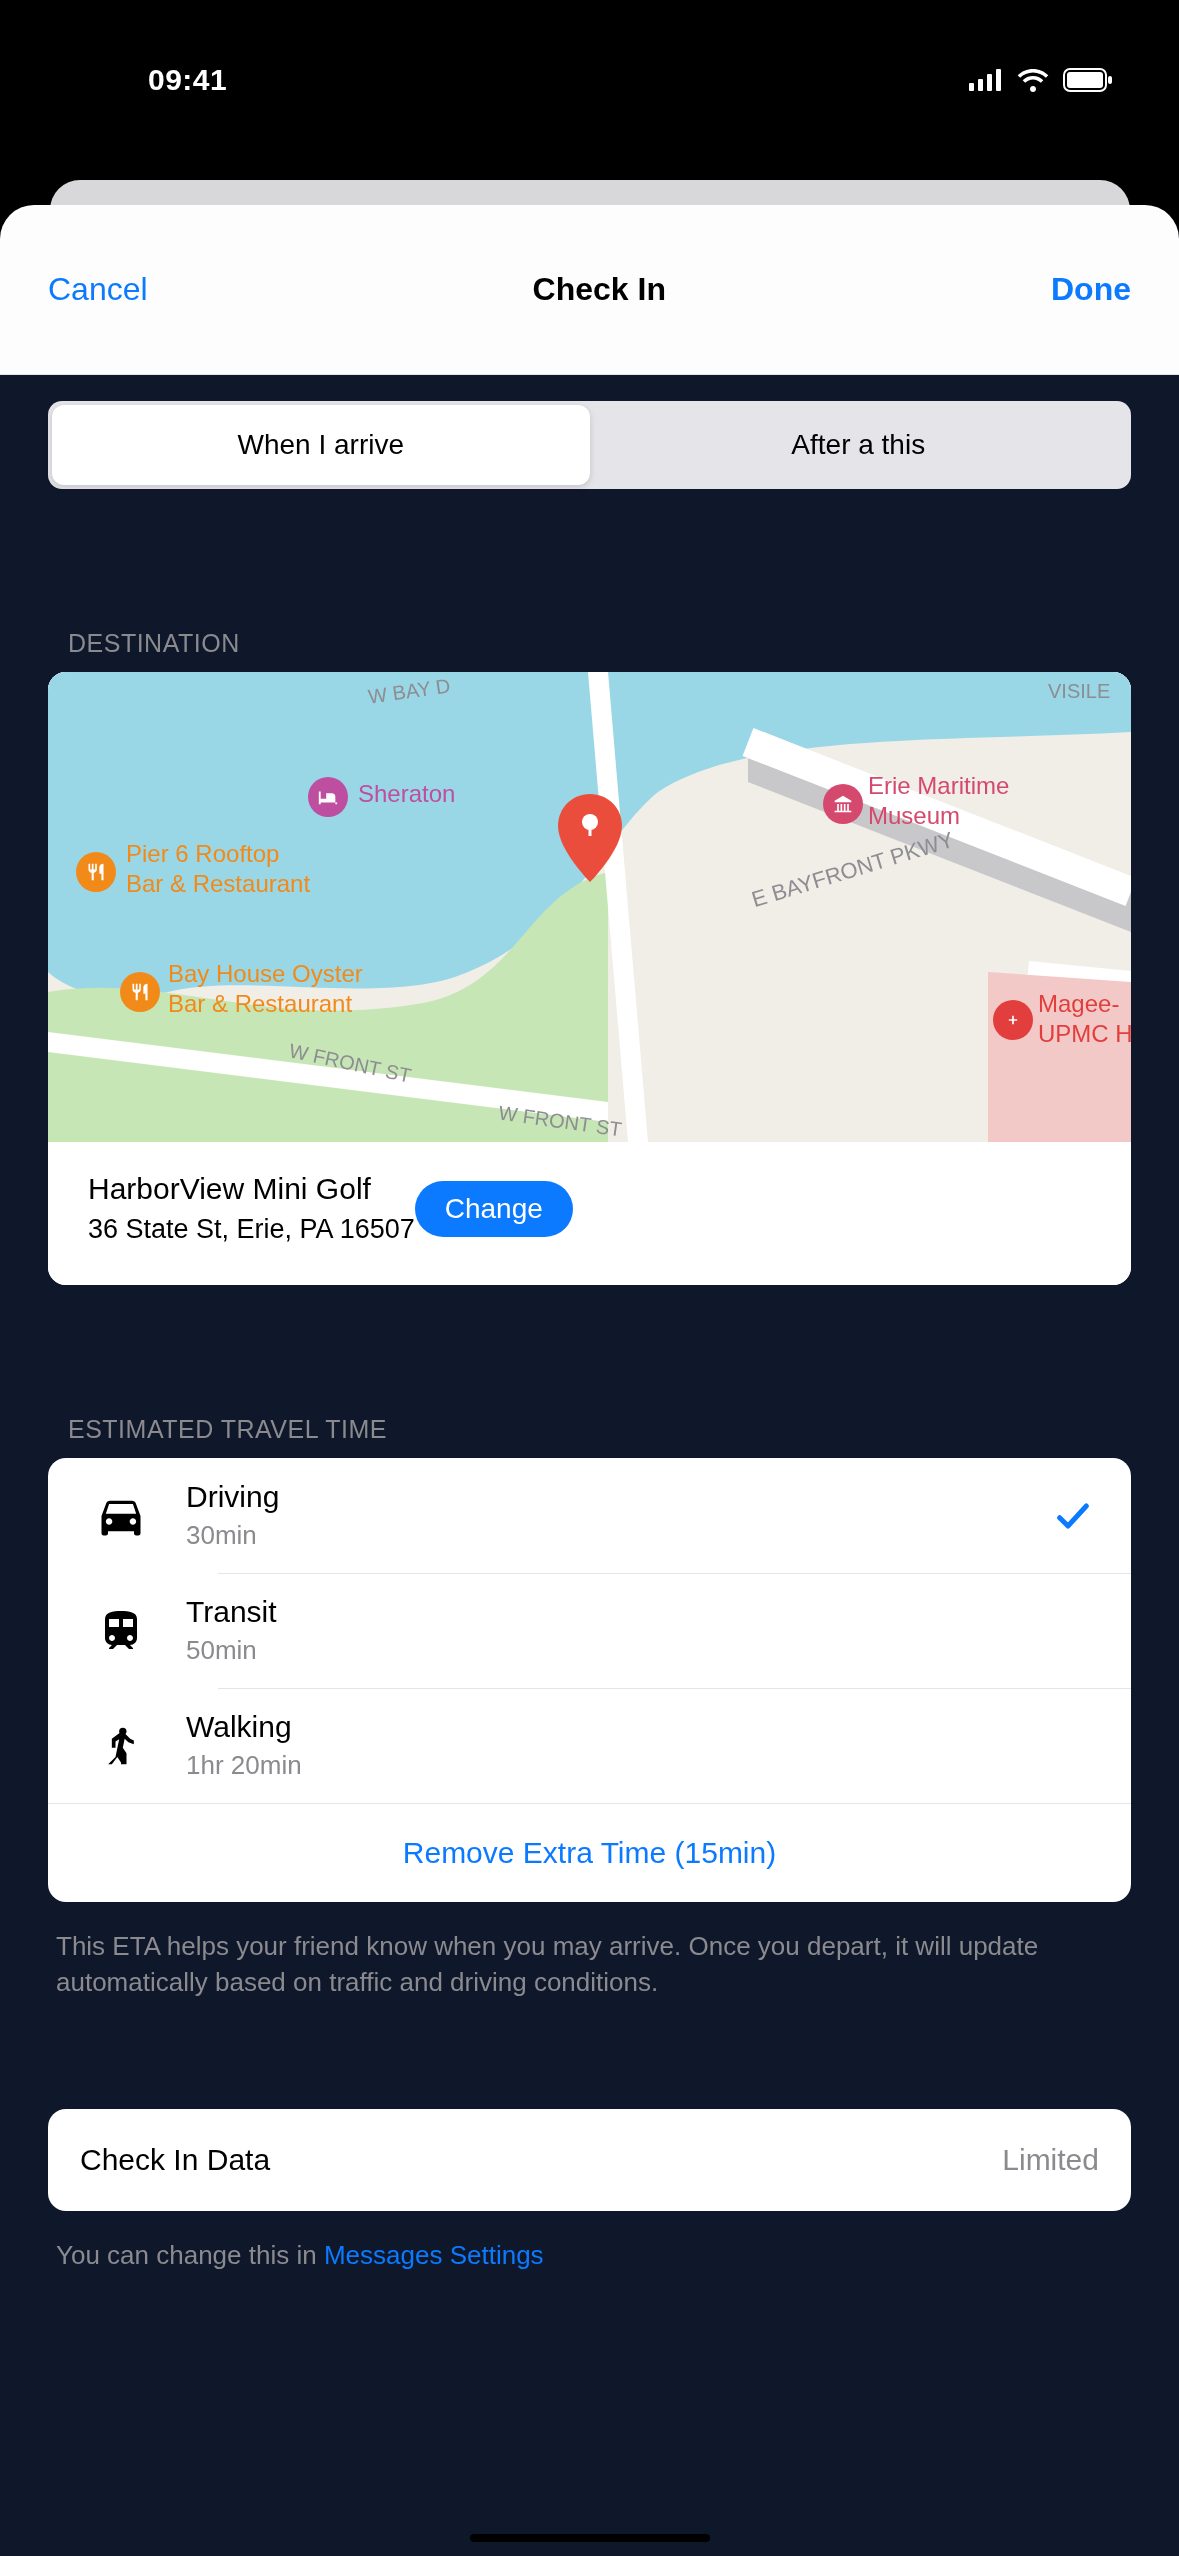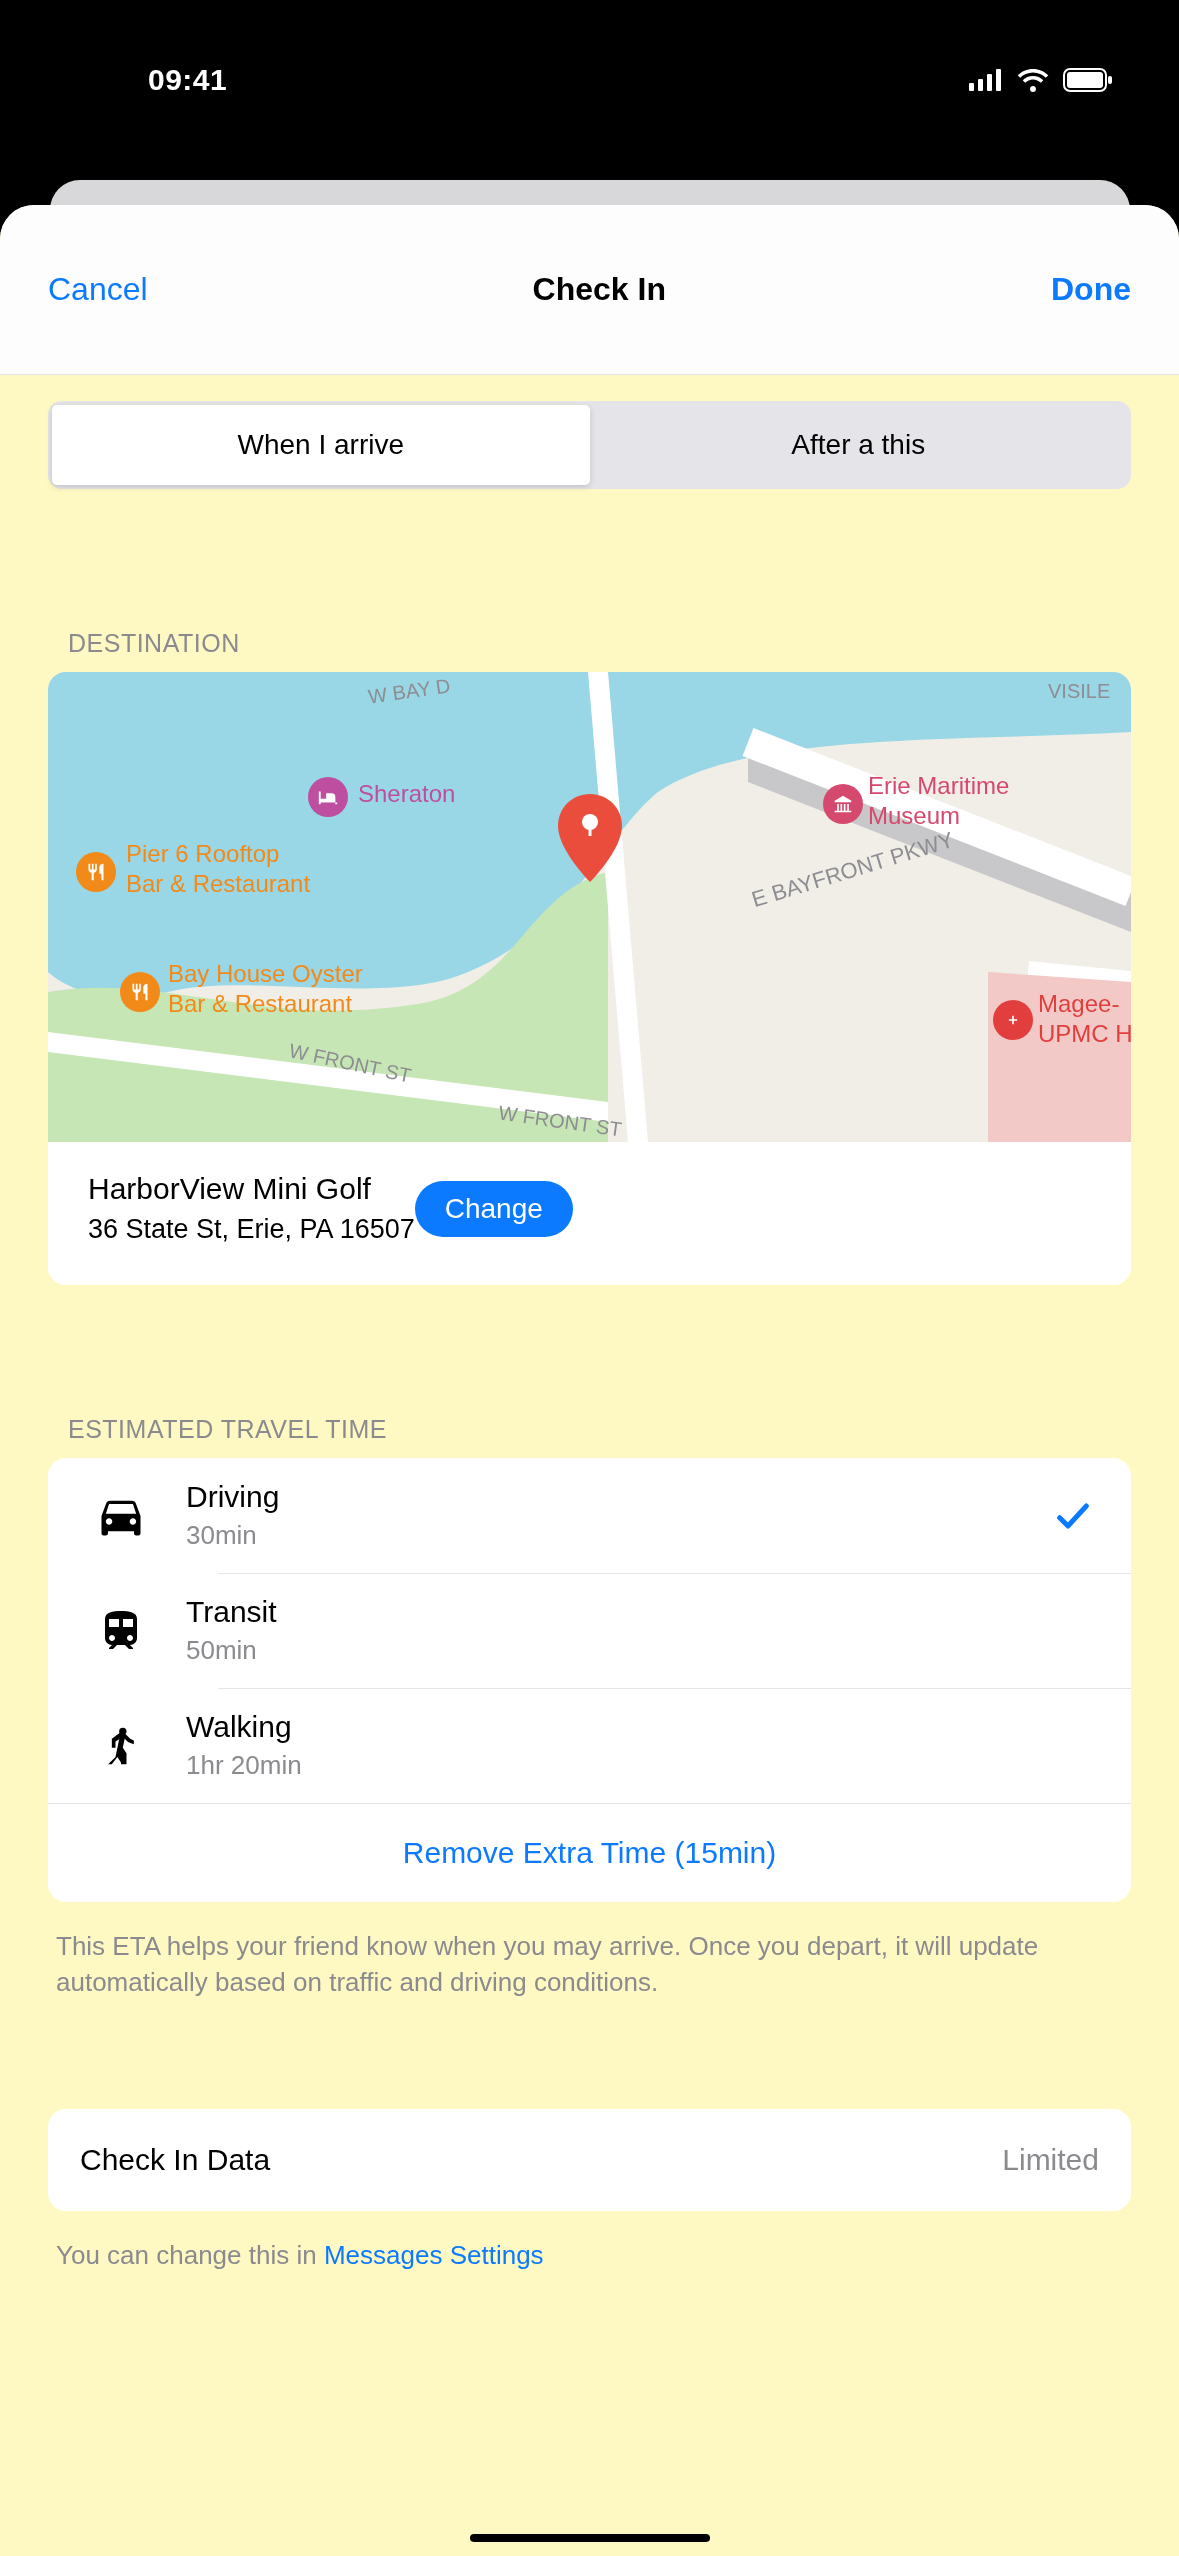--- a/index.html
+++ b/index.html
@@ -3,28 +3,28 @@
 <meta charset="utf-8">
 <style>
   * { margin: 0; padding: 0; box-sizing: border-box; -webkit-font-smoothing: antialiased; }
   html, body { width: 1179px; height: 2556px; font-family: -apple-system, 'SF Pro Text', 'Helvetica Neue', Helvetica, Arial, sans-serif; background:#000; color:#000; }
   .device { width:1179px; height:2556px; background:#000; position:relative; overflow:hidden; }
   .status-bar { position:absolute; top:0; left:0; right:0; height:100px; display:flex; align-items:center; justify-content:space-between; padding:0 48px; color:#fff; }
   .status-time { font-size:30px; font-weight:700; letter-spacing:0.5px; padding-left:100px; padding-top:60px; }
   .status-right { display:flex; gap:14px; align-items:center; padding-right:18px; padding-top:60px; }
   .sheet-backdrop { position:absolute; top:180px; left:0; right:0; height:40px; display:flex; justify-content:center; }
   .sheet-backdrop-card { width:1080px; height:60px; background:#d8d8da; border-radius:34px; }
-  .sheet { position:absolute; top:205px; left:0; right:0; bottom:0; background:#fef9c3; border-radius:34px 34px 0 0; overflow:hidden; }
+  .sheet { position:absolute; top:205px; left:0; right:0; bottom:0; background:#0f172a; border-radius:34px 34px 0 0; overflow:hidden; }
   .nav { height:170px; background:#fdfdfd; border-bottom:1px solid #e5e5e8; display:flex; align-items:center; justify-content:space-between; padding:0 48px; }
   .nav .btn { font-size:32px; color:#0b7aff; }
   .nav .title { font-size:32px; font-weight:600; }
   .btn-done { font-weight:600; }
   .content { padding:0 48px; }
   .seg { margin:26px 0 0 0; background:#e4e4e9; border-radius:14px; height:88px; display:flex; padding:4px; }
-  .seg .seg-item { flex:1; display:flex; align-items:center; justify-content:center; font-size:28px; border-radius:5px; }
+  .seg .seg-item { flex:1; display:flex; align-items:center; justify-content:center; font-size:28px; border-radius:12px; }
   .seg .seg-item.selected { background:#fff; box-shadow:0 2px 6px rgba(0,0,0,0.15); font-weight:500; }
   .section-header { font-size:25px; color:#8a8a8f; letter-spacing:0.5px; margin-top:140px; margin-bottom:14px; margin-left:20px; }
   .card { background:#fff; border-radius:18px; overflow:hidden; }
   .map { position:relative; height:470px; background:#e8efe0; overflow:hidden; }
   .map .water { position:absolute; inset:0; }
   .map .pin { position:absolute; left:50%; top:46%; transform:translate(-50%,-100%); }
   .map-label { position:absolute; font-size:24px; font-weight:500; white-space:nowrap; }
   .map-label.orange { color:#f28a1a;text-align:right; }
   .map-label.purple { color:#be4fa0; }
   .map-label.salmon { color:#d6496e; }

